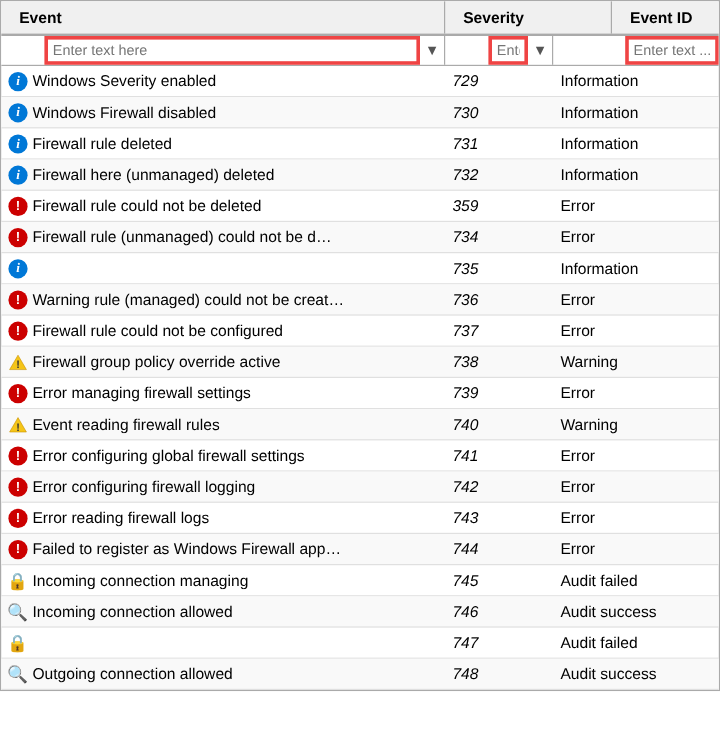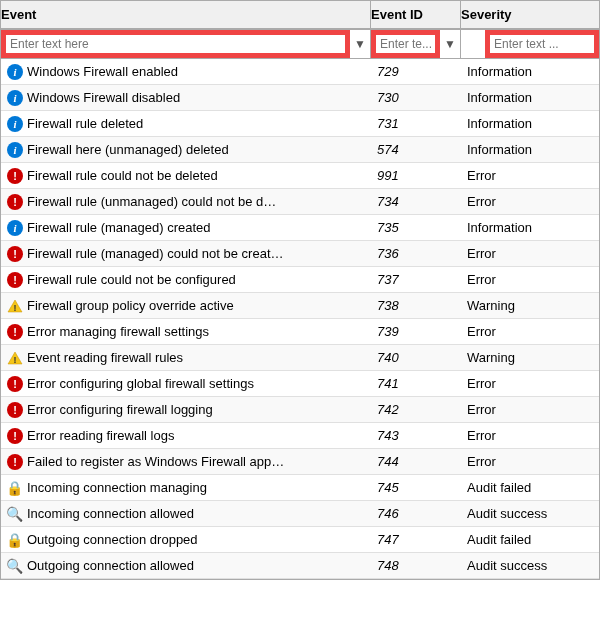--- a/index.html
+++ b/index.html
@@ -13,21 +13,21 @@
       width: 600px;
       border: 1px solid #aaa;
       overflow: hidden;
     }
     .table-header {
       display: flex;
       background: #f0f0f0;
       border-bottom: 2px solid #aaa;
     }
     .table-header .col-header {
-      padding: 6px 0;
+      padding: 6px 15px;
       font-weight: bold;
       border-right: 1px solid #aaa;
       flex-shrink: 0;
     }
     .col-event { width: 370px; }
     .col-id { width: 90px; }
     .col-severity { width: 139px; }
 
     .filter-row {
       display: flex;
@@ -37,27 +37,28 @@
     .filter-cell {
       display: flex;
       align-items: center;
       border-right: 1px solid #aaa;
       flex-shrink: 0;
     }
     .filter-cell.col-event { width: 370px; }
     .filter-cell.col-id { width: 90px; }
     .filter-cell.col-severity { width: 139px; padding-left: 24px; }
     .filter-cell input {
-      border: 5px solid #ef4444;
+      border: 3px solid #ef4444;
       padding: 2px 4px;
       font-size: 12px;
       color: #888;
       flex: 1;
       outline: none;
       width: 100%;
+      margin-left: 36px;
     }
     .filter-icon {
       padding: 2px 4px;
       color: #555;
       font-size: 12px;
       cursor: pointer;
       flex-shrink: 0;
     }
 
     .table-body { }
@@ -128,43 +129,43 @@
       white-space: nowrap;
     }
   </style>
 </head>
 <body>
 
 <div class="table-container">
 
   <div class="table-header">
     <div class="col-header col-event">Event</div>
+    <div class="col-header col-severity">Severity</div>
     <div class="col-header col-id">Event ID</div>
-    <div class="col-header col-severity">Severity</div>
   </div>
 
   <div class="filter-row">
     <div class="filter-cell col-event">
       <input type="text" placeholder="Enter text here" style="">
       <span class="filter-icon">▼</span>
     </div>
     <div class="filter-cell col-id">
       <input type="text" placeholder="Enter te..." style="">
       <span class="filter-icon">▼</span>
     </div>
     <div class="filter-cell col-severity">
       <input type="text" placeholder="Enter text ..." style="">
     </div>
   </div>
 
   <div class="table-body" id="table-body">
       <div class="table-row">
     <div class="cell col-event">
       <span class="icon icon-info">i</span>
-      <span class="event-text">Windows Firewall enabled</span>
+      <span class="event-text">Windows Severity enabled</span>
     </div>
     <div class="cell col-id">729</div>
     <div class="cell col-severity">Information</div>
   </div>
       <div class="table-row">
     <div class="cell col-event">
       <span class="icon icon-info">i</span>
       <span class="event-text">Windows Firewall disabled</span>
     </div>
     <div class="cell col-id">730</div>
@@ -176,51 +177,50 @@
       <span class="event-text">Firewall rule deleted</span>
     </div>
     <div class="cell col-id">731</div>
     <div class="cell col-severity">Information</div>
   </div>
       <div class="table-row">
     <div class="cell col-event">
       <span class="icon icon-info">i</span>
       <span class="event-text">Firewall here (unmanaged) deleted</span>
     </div>
-    <div class="cell col-id">574</div>
+    <div class="cell col-id">732</div>
     <div class="cell col-severity">Information</div>
   </div>
       <div class="table-row">
     <div class="cell col-event">
       <span class="icon icon-error">!</span>
       <span class="event-text">Firewall rule could not be deleted</span>
     </div>
-    <div class="cell col-id">991</div>
+    <div class="cell col-id">359</div>
     <div class="cell col-severity">Error</div>
   </div>
       <div class="table-row">
     <div class="cell col-event">
       <span class="icon icon-error">!</span>
       <span class="event-text">Firewall rule (unmanaged) could not be d…</span>
     </div>
     <div class="cell col-id">734</div>
     <div class="cell col-severity">Error</div>
   </div>
       <div class="table-row">
     <div class="cell col-event">
       <span class="icon icon-info">i</span>
-      <span class="event-text">Firewall rule (managed) created</span>
     </div>
     <div class="cell col-id">735</div>
     <div class="cell col-severity">Information</div>
   </div>
       <div class="table-row">
     <div class="cell col-event">
       <span class="icon icon-error">!</span>
-      <span class="event-text">Firewall rule (managed) could not be creat…</span>
+      <span class="event-text">Warning rule (managed) could not be creat…</span>
     </div>
     <div class="cell col-id">736</div>
     <div class="cell col-severity">Error</div>
   </div>
       <div class="table-row">
     <div class="cell col-event">
       <span class="icon icon-error">!</span>
       <span class="event-text">Firewall rule could not be configured</span>
     </div>
     <div class="cell col-id">737</div>
@@ -304,21 +304,20 @@
     <div class="cell col-event">
       <span class="icon icon-audit-success">🔍</span>
       <span class="event-text">Incoming connection allowed</span>
     </div>
     <div class="cell col-id">746</div>
     <div class="cell col-severity">Audit success</div>
   </div>
       <div class="table-row">
     <div class="cell col-event">
       <span class="icon icon-audit">🔒</span>
-      <span class="event-text">Outgoing connection dropped</span>
     </div>
     <div class="cell col-id">747</div>
     <div class="cell col-severity">Audit failed</div>
   </div>
       <div class="table-row">
     <div class="cell col-event">
       <span class="icon icon-audit-success">🔍</span>
       <span class="event-text">Outgoing connection allowed</span>
     </div>
     <div class="cell col-id">748</div>

